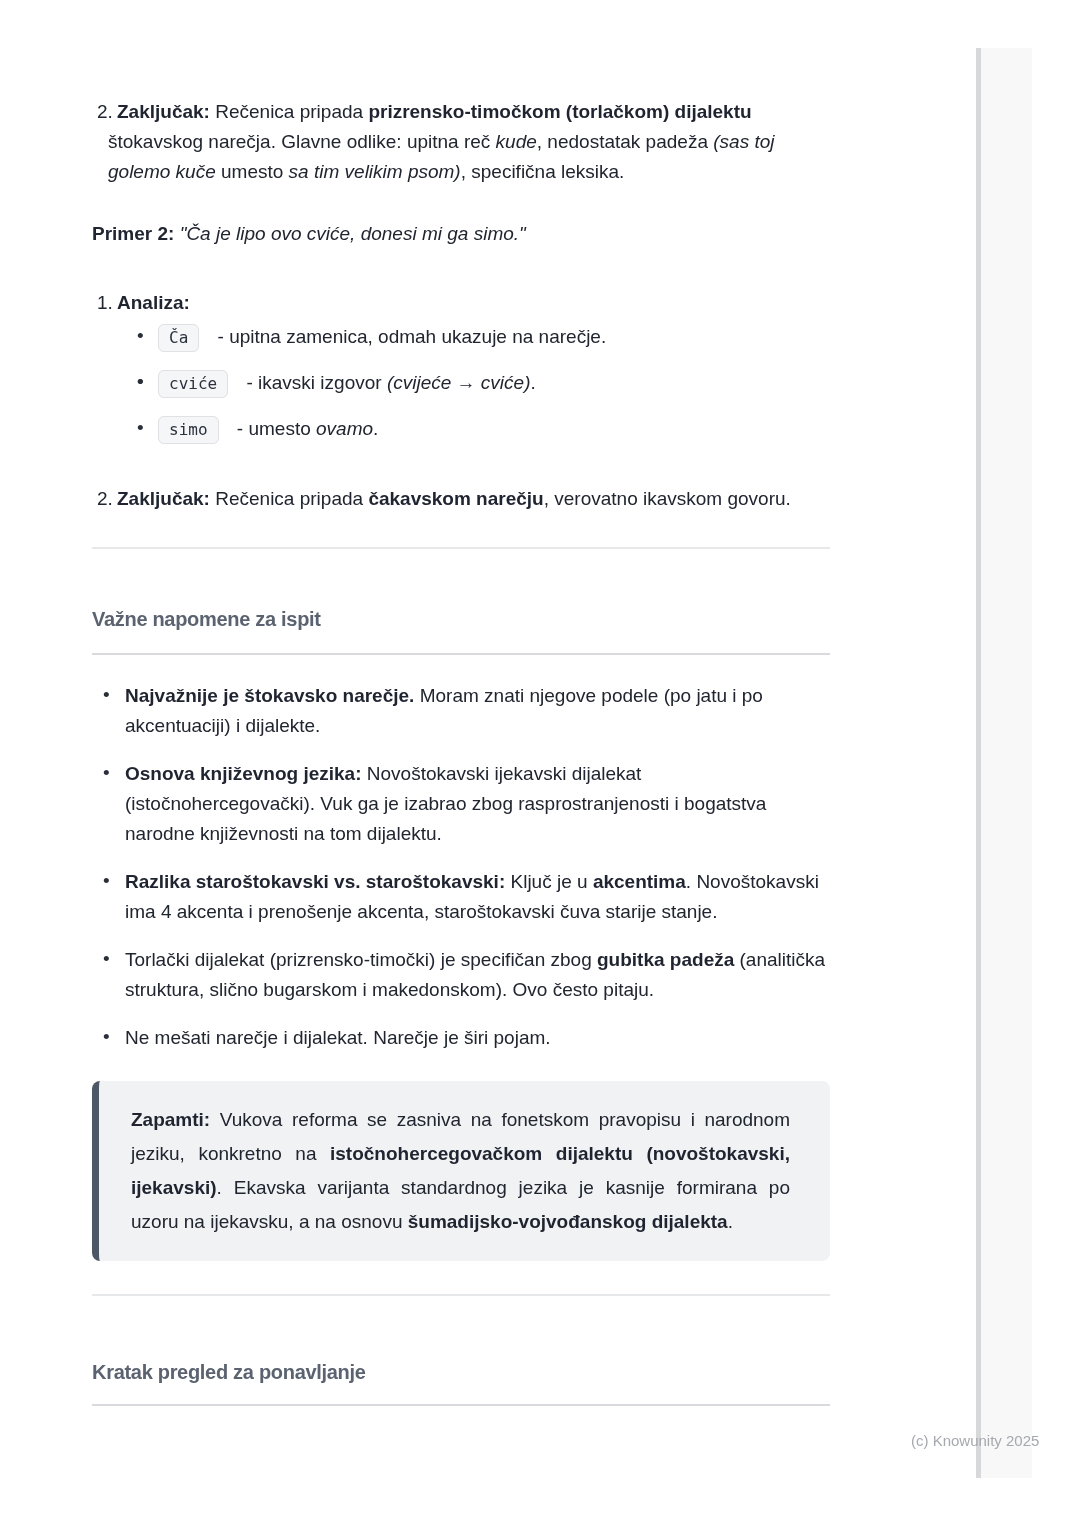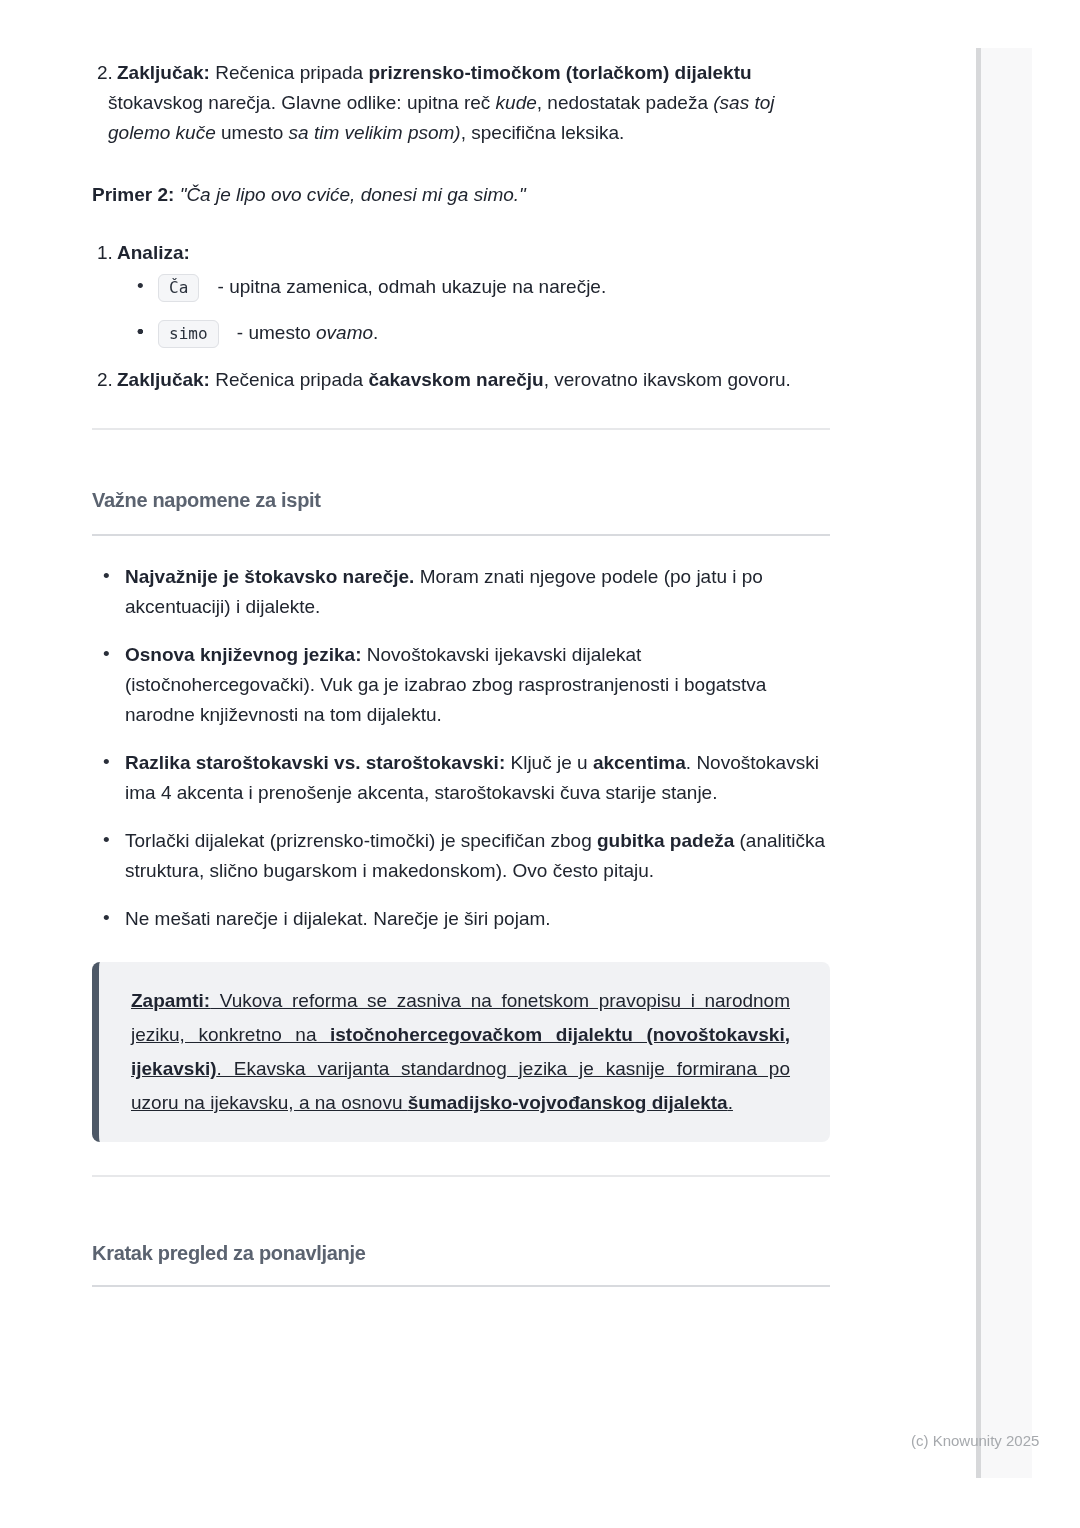--- a/index.html
+++ b/index.html
@@ -17,21 +17,21 @@
     position: absolute;
     left: 92px; top: 58px;
     width: 738px;
     font-size: 19px;
     line-height: 30px;
   }
 
   
   .oli { position: relative; padding-left: 16px; }
   .oli .num { position: absolute; left: 5px; top: 0; }
-  .oli .rich { display: block; text-indent: 9px; }
+  .oli .rich { display: block; text-indent: 9px; margin-top: 39px; }
 
   strong { font-weight: 700; color: #1f2430; }
   em { font-style: italic; }
 
   code {
     font-family: "DejaVu Sans Mono", monospace;
     font-size: 16px;
     background: #f5f6f8;
     border: 1px solid #dfe1e5;
     border-radius: 6px;
@@ -87,21 +87,20 @@
     position: absolute; left: 11px; top: -1px;
     font-size: 19px; color: #2a2f3a;
   }
 
   .callout {
     margin-top: 28px;
     background: #f1f2f4;
     border-left: 7px solid #4d5866;
     border-radius: 8px;
     padding: 22px 40px 22px 32px;
-    text-decoration: underline;
   }
   .callout .rich {
     display: block;
     text-align: justify;
     line-height: 34px;
   }
 
   .scrollbar {
     position: absolute;
     left: 976px; top: 48px;
@@ -139,20 +138,21 @@
     <ul class="code-list">
       <li>
         <span class="dot">•</span>
         <span class="rich"><code>Ča</code><span> - upitna zamenica, odmah ukazuje na narečje.</span></span>
       </li>
       <li>
         <span class="dot">•</span>
       </li>
       <li>
         <span class="dot">•</span>
+        <span class="rich"><code>cviće</code><span> - ikavski izgovor </span><em>(cvijeće</em><span> → </span><em>cviće)</em><span>.</span></span>
       </li>
       <li>
         <span class="dot">•</span>
         <span class="rich"><code>simo</code><span> - umesto </span><em>ovamo</em><span>.</span></span>
       </li>
     </ul>
   </div>
 
   <div class="oli zakljucak2">
     <span class="num">2.</span>

